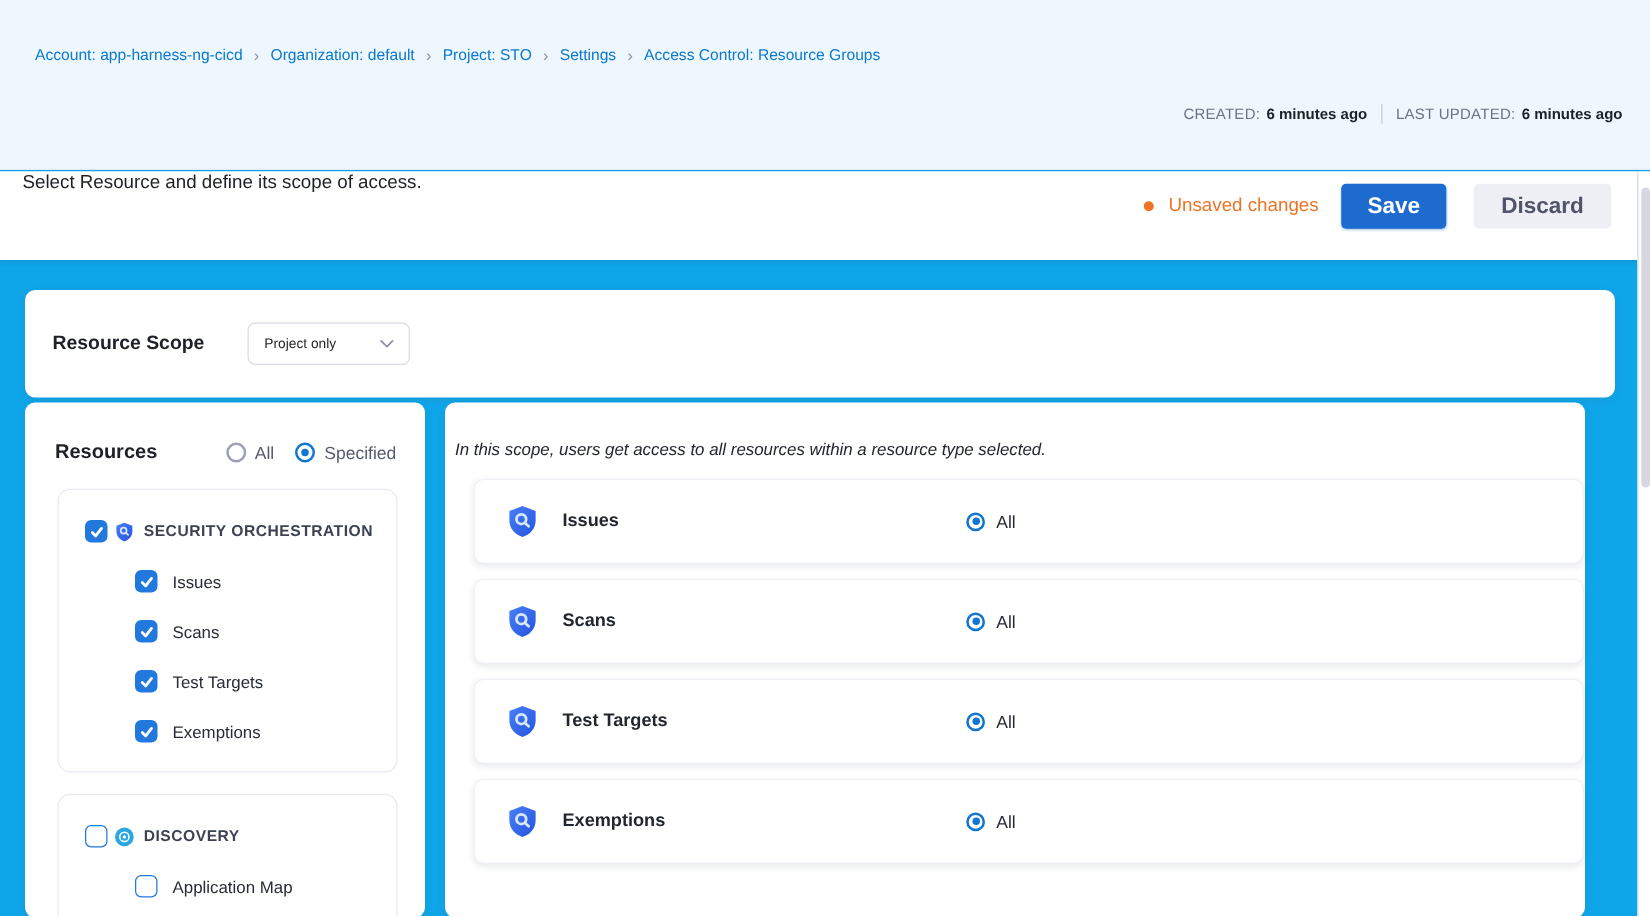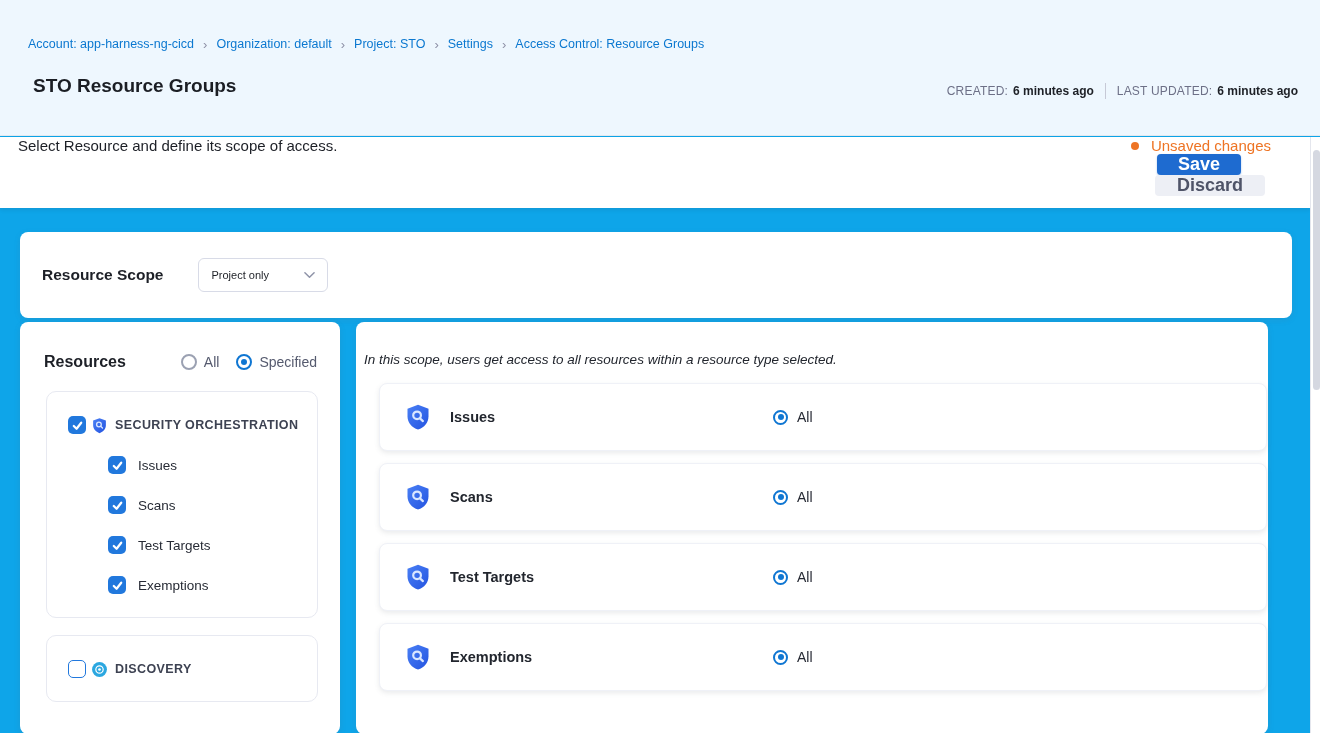--- a/index.html
+++ b/index.html
@@ -30,21 +30,21 @@
   .meta-label { color:#6d7087; letter-spacing:.2px; }
   .meta-value { color:#1d2026; font-weight:700; margin-left:5px; }
   .meta-divider { width:1px; height:16px; background:#c6c9d6; margin:0 11px; }
   
   .toolbar {
     position:absolute; left:0; top:137px; width:1310px; height:71px; background:#ffffff;
     display:flex; padding:0 21px 16px 18px;
     box-shadow:0 2px 4px rgba(40,41,61,.10);
   }
   .toolbar-desc { font-size:15px; color:#1c1f26; }
-  .toolbar-right { margin-left:auto; display:flex; align-items:center;flex-direction:column; }
+  .toolbar-right { margin-left:auto; display:flex; align-items:center; }
   .unsaved { display:flex; align-items:center; margin-right:18px; }
   .unsaved-dot { width:8px; height:8px; border-radius:50%; background:#ee7424; margin-right:12px; }
   .unsaved-text { color:#ee7424; font-size:15px; }
   .btn { height:36px; border:none; border-radius:4px; font-family:inherit;
          font-size:18px; font-weight:700; cursor:pointer; }
   .btn-save { background:#1e6bd0; color:#ffffff; padding:0 21px; margin-right:22px;
               box-shadow:0 1px 2px rgba(30,107,208,.4); }
   .btn-discard { background:#edeff5; color:#4f5468; padding:0 22px; }
   
   .scope-card {
@@ -136,21 +136,20 @@
         <span class="bc-link">Account: app-harness-ng-cicd</span>
         <span class="bc-sep">›</span>
         <span class="bc-link">Organization: default</span>
         <span class="bc-sep">›</span>
         <span class="bc-link">Project: STO</span>
         <span class="bc-sep">›</span>
         <span class="bc-link">Settings</span>
         <span class="bc-sep">›</span>
         <span class="bc-link">Access Control: Resource Groups</span>
       </div>
-    <div class="page-title">STO Resource Groups</div>
     <div class="header-meta">
       <span class="meta-label">CREATED:</span>
       <span class="meta-value">6 minutes ago</span>
       <span class="meta-divider"></span>
       <span class="meta-label">LAST UPDATED:</span>
       <span class="meta-value">6 minutes ago</span>
     </div>
   </div>
 
   <div class="toolbar">
@@ -254,20 +253,26 @@
             <span class="checkbox off"></span>
             <span class="grp-icon">
               <svg viewBox="0 0 24 24">
                 <circle cx="12" cy="12" r="10.5" fill="#2ba7e0"></circle>
                 <circle cx="12" cy="12" r="5.2" fill="none" stroke="#ffffff" stroke-width="1.7"></circle>
                 <circle cx="12" cy="12" r="1.9" fill="#ffffff"></circle>
               </svg>
             </span>
             <span class="group-label">DISCOVERY</span>
           </div>
+          <div class="group-children">
+            <div class="child-row">
+              <span class="checkbox off"></span>
+              <span class="child-label">Application Map</span>
+            </div>
+          </div>
         </div>
       </div>
   </div>
 
   <div class="main-panel">
     <div class="main-desc">In this scope, users get access to all resources within a resource type selected.</div>
     <div class="res-cards">
         <div class="res-card">
           <span class="card-icon">
             <svg viewBox="0 0 24 24">

